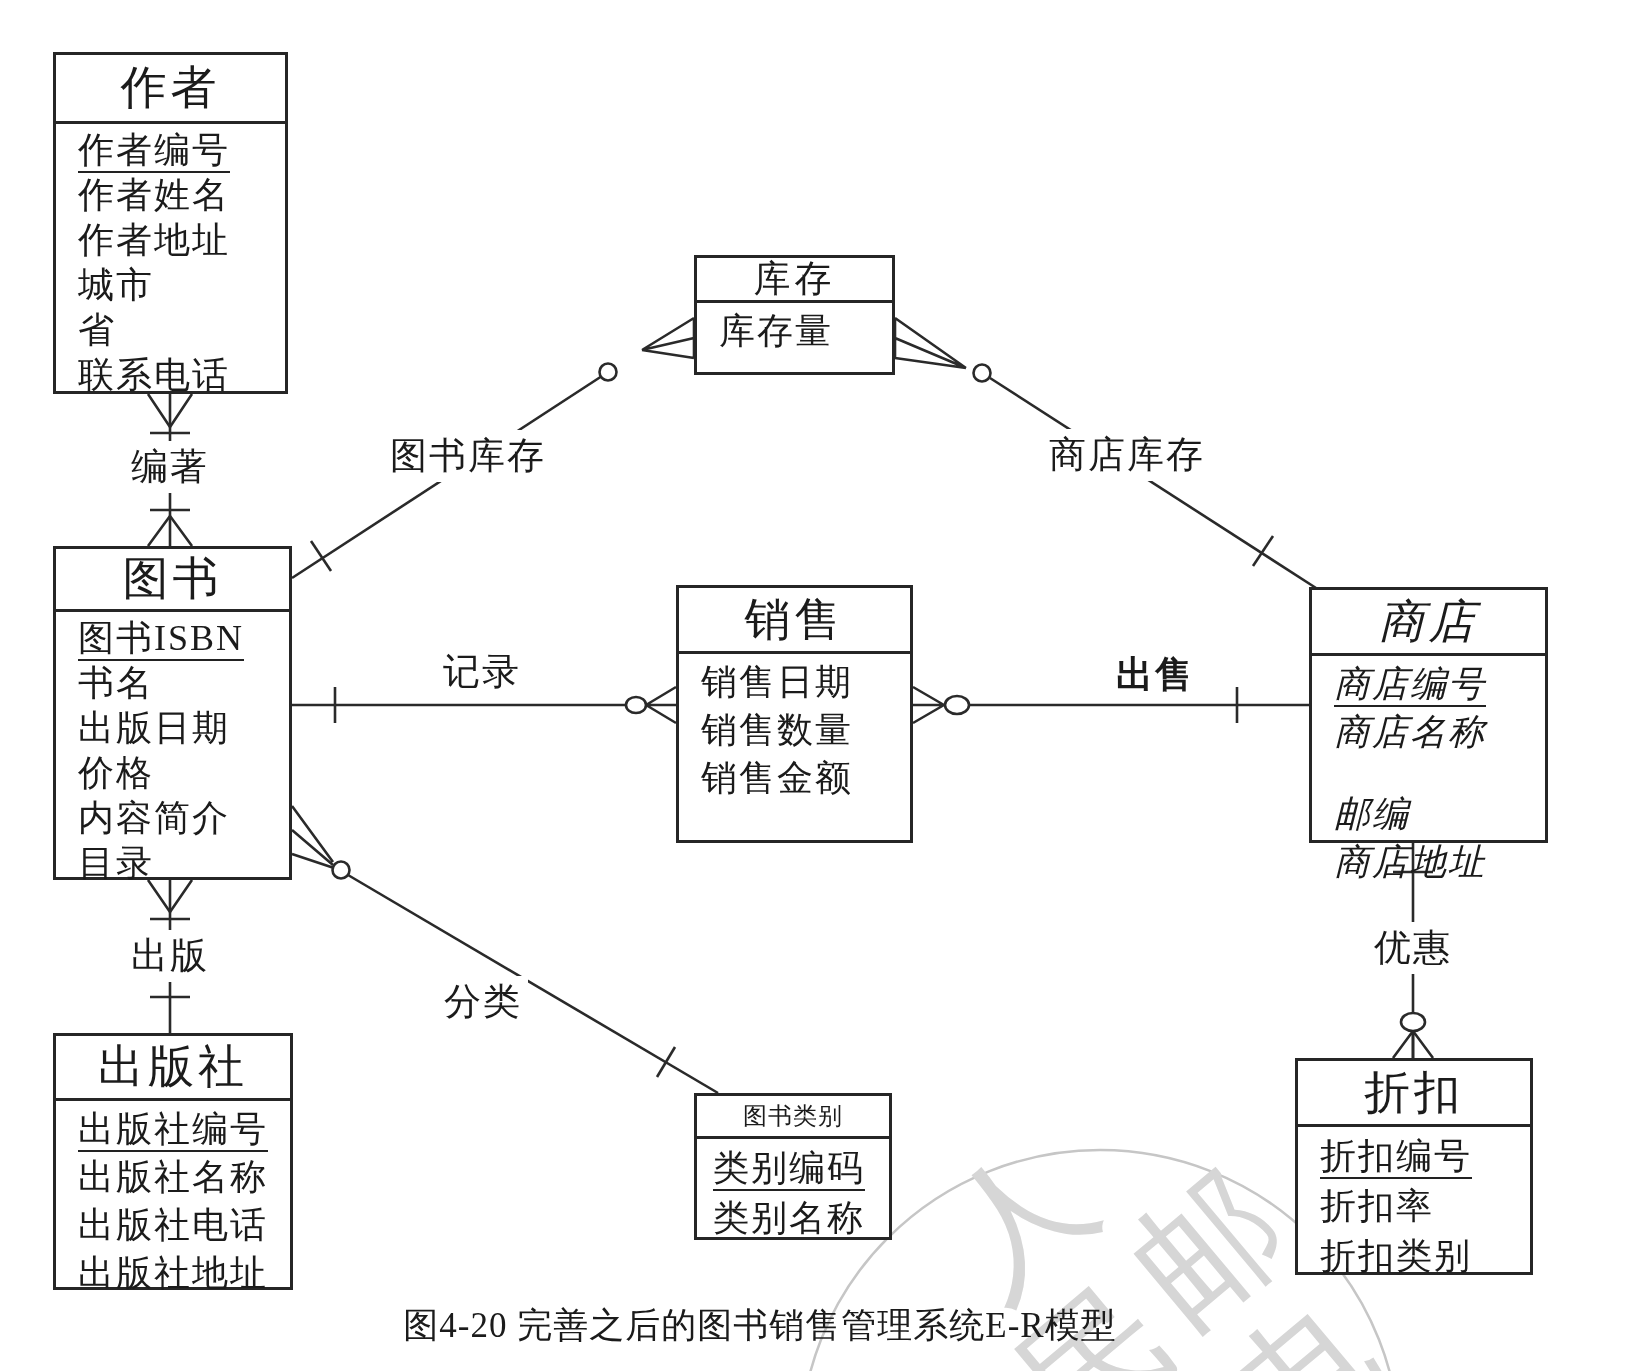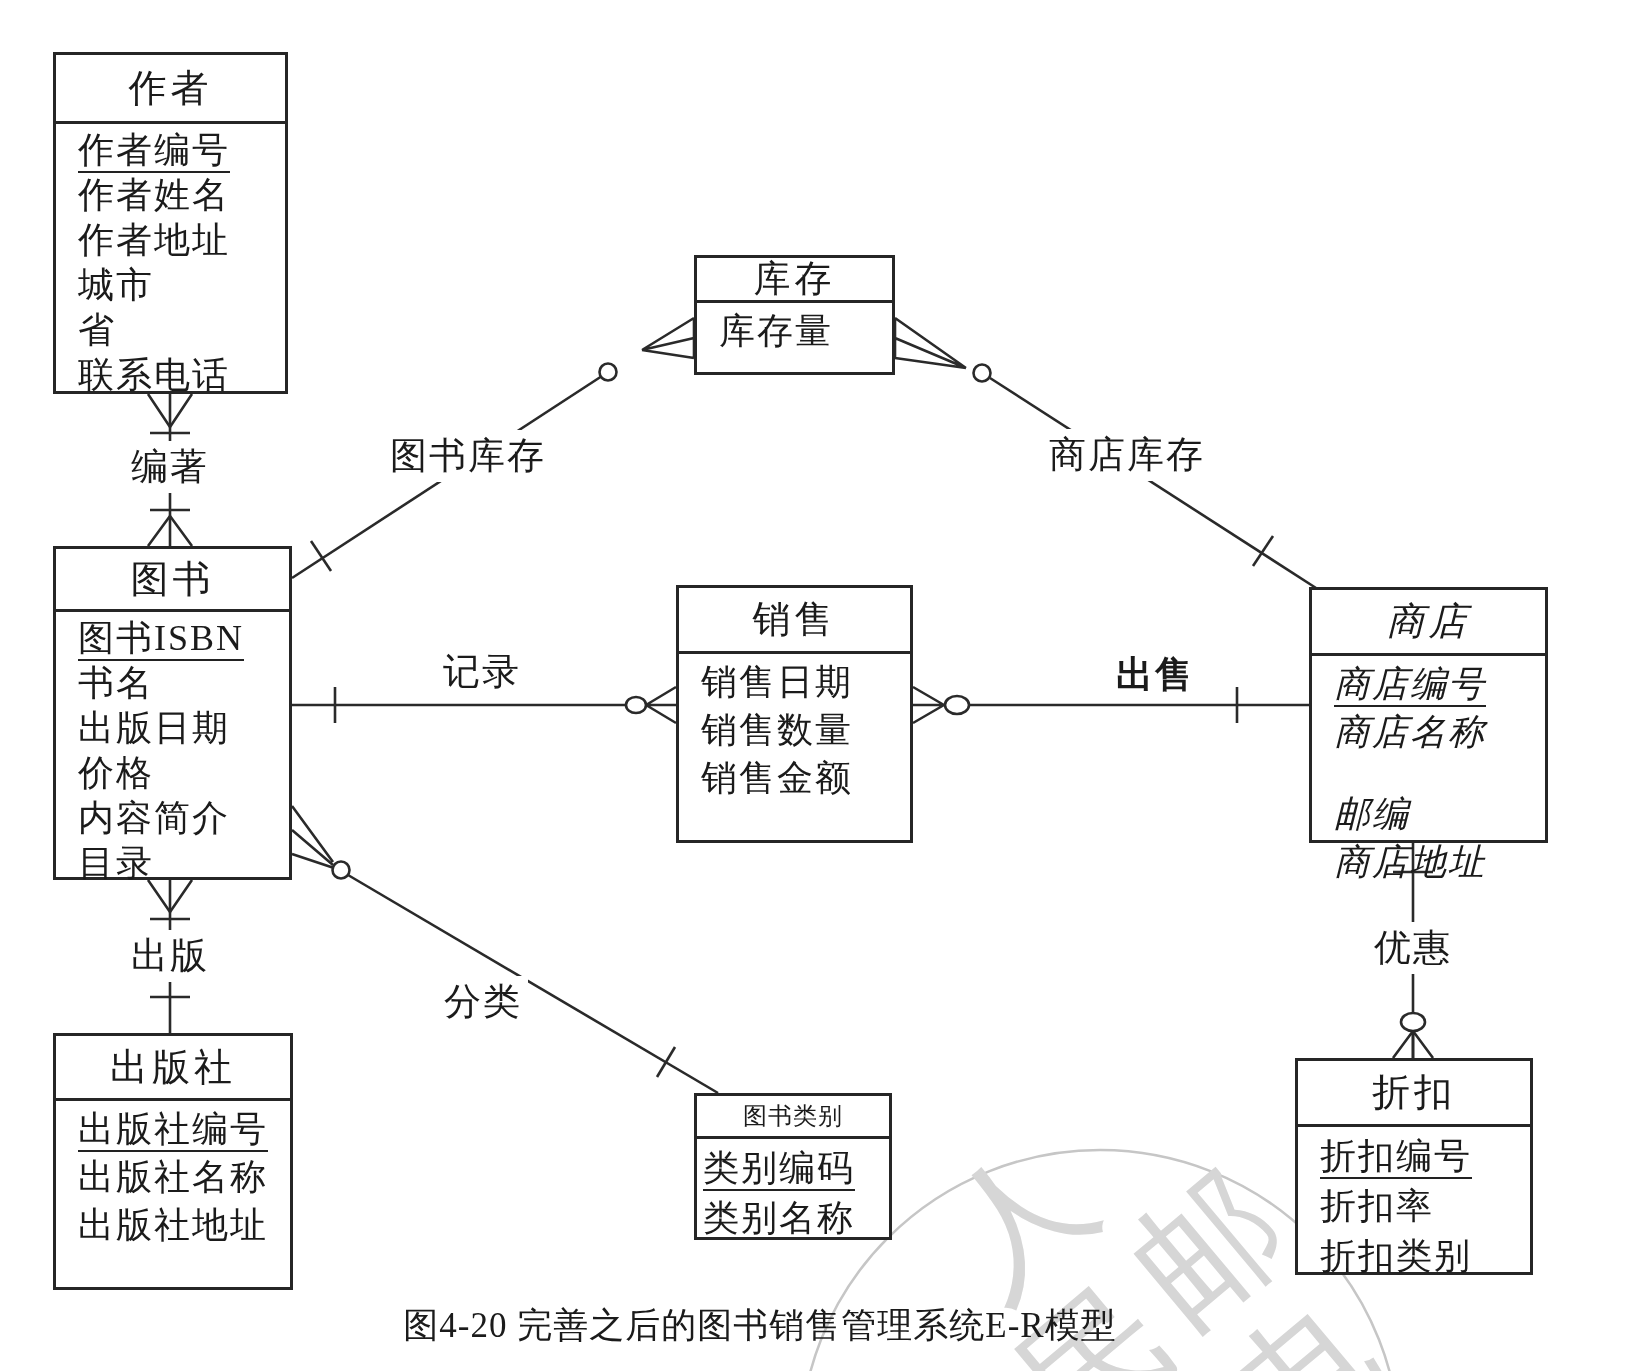--- a/index.html
+++ b/index.html
@@ -15,21 +15,21 @@
     stroke:#2a2a2a;stroke-width:2.6;fill:none;
   }
   svg.lines circle, svg.lines ellipse{fill:#ffffff;}
   svg.wm{position:absolute;left:0;top:0;z-index:0;}
   .entity{
     position:absolute;z-index:2;background:#ffffff;
     border:3px solid #262626;box-sizing:border-box;
   }
   .entity-title{
     border-bottom:3px solid #262626;text-align:center;
-    font-size:38px;letter-spacing:4px;
+    font-size:46px;letter-spacing:4px;
     display:flex;align-items:center;justify-content:center;
   }
   .attrs{padding:4px 8px 0 22px;}
   .attr{font-size:36px;letter-spacing:2px;white-space:nowrap;}
   .attr .pk{border-bottom:2.5px solid #222;padding-bottom:1px;text-align:center;}
   .rel-label{
     position:absolute;z-index:3;transform:translate(-50%,-50%);
     font-size:37px;letter-spacing:2px;background:#ffffff;
     padding:1px 6px;white-space:nowrap;
   }
@@ -161,27 +161,28 @@
       <div class="attr" style="line-height:48px;margin-top:34px;"><span>邮编</span></div>
       <div class="attr" style="line-height:48px;"><span>商店地址</span></div>
     </div>
   </div>
 
   <div class="entity" style="left:53px;top:1033px;width:240px;height:257px;">
     <div class="entity-title" style="height:62px;">出版社</div>
     <div class="attrs">
       <div class="attr" style="line-height:48px;"><span class="pk">出版社编号</span></div>
       <div class="attr" style="line-height:48px;"><span>出版社名称</span></div>
+      <div class="attr" style="line-height:48px;"><span>出版社电话</span></div>
       <div class="attr" style="line-height:48px;"><span>出版社地址</span></div>
     </div>
   </div>
 
   <div class="entity" style="left:694px;top:1093px;width:198px;height:147px;">
     <div class="entity-title" style="height:40px;font-size:24px;letter-spacing:1px;">图书类别</div>
-    <div class="attrs" style="padding-left:6px;">
+    <div class="attrs" style="padding-left:16px;">
       <div class="attr" style="line-height:50px;"><span class="pk">类别编码</span></div>
       <div class="attr" style="line-height:50px;"><span>类别名称</span></div>
     </div>
   </div>
 
   <div class="entity" style="left:1295px;top:1058px;width:238px;height:217px;">
     <div class="entity-title" style="height:63px;">折扣</div>
     <div class="attrs">
       <div class="attr" style="line-height:50px;"><span class="pk">折扣编号</span></div>
       <div class="attr" style="line-height:50px;"><span>折扣率</span></div>

